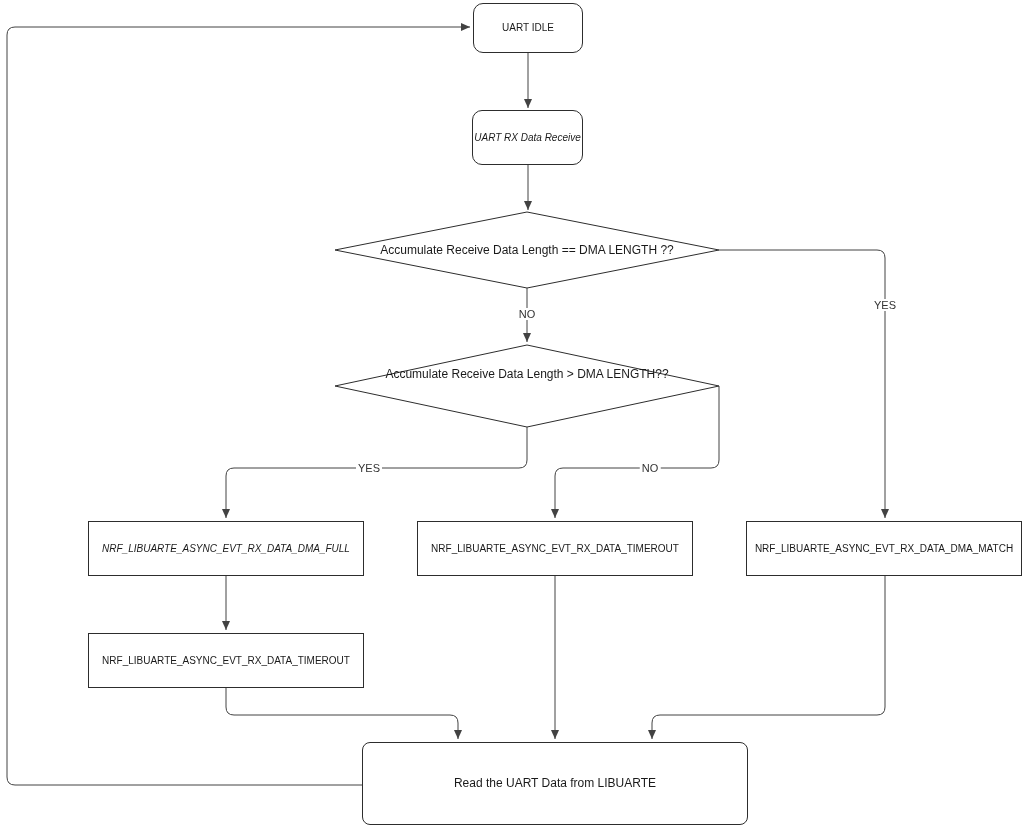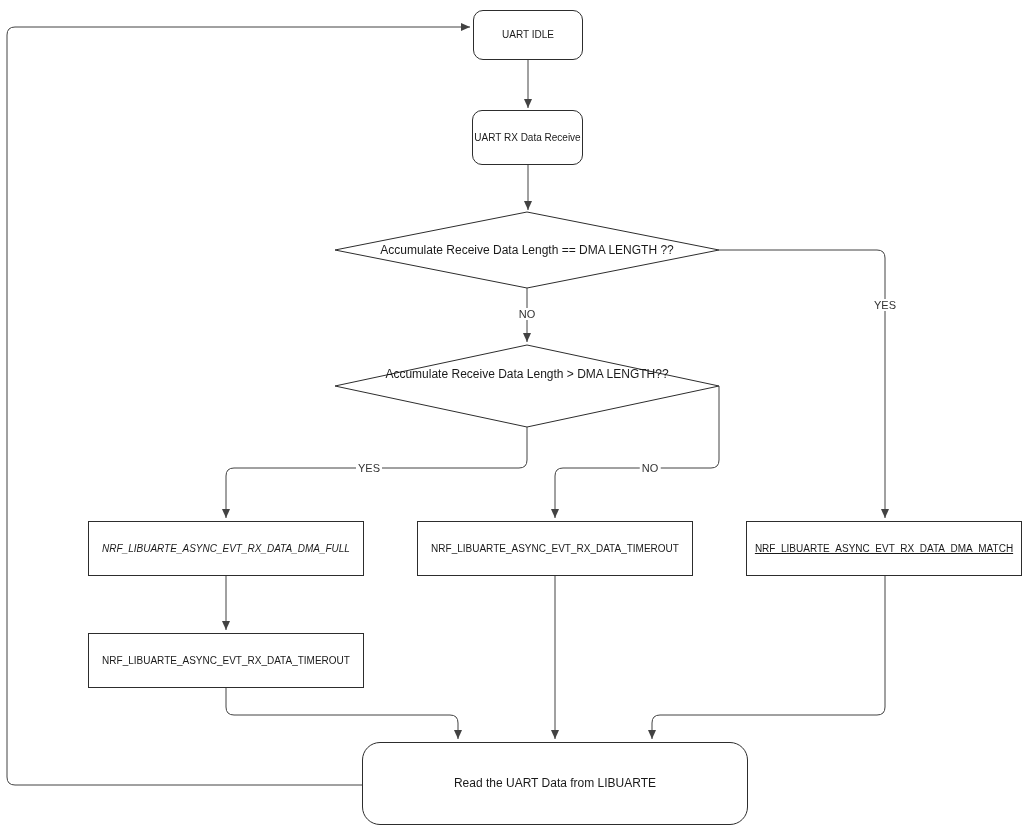--- a/index.html
+++ b/index.html
@@ -40,21 +40,21 @@
     justify-content: center;
     text-align: center;
     font-size: 10px;
     color: #1a1a1a;
     line-height: 1.2;
   }
   .node.rounded {
     border-radius: 10px;
   }
   .node.terminator {
-    border-radius: 18px;
+    border-radius: 8px;
     font-size: 12px;
   }
   .diamond-label {
     position: absolute;
     transform: translate(-50%, -50%);
     font-size: 12px;
     color: #1a1a1a;
     white-space: nowrap;
     text-align: center;
   }
@@ -99,37 +99,37 @@
     <path class="edge" d="M 226 688 L 226 707 Q 226 715 234 715 L 450 715 Q 458 715 458 723 L 458 739" marker-end="url(#arrow)"></path>
 
     <path class="edge" d="M 555 576 L 555 739" marker-end="url(#arrow)"></path>
 
     <path class="edge" d="M 885 576 L 885 707 Q 885 715 877 715 L 660 715 Q 652 715 652 723 L 652 739" marker-end="url(#arrow)"></path>
 
     <polygon class="diamond" points="335,250 527,212 719,250 527,288"></polygon>
     <polygon class="diamond" points="335,386 527,345 719,386 527,427"></polygon>
   </svg>
 
-  <div class="node rounded" style="left:473px; top:10px; width:110px; height:50px;">
+  <div class="node rounded" style="left:473px; top:3px; width:110px; height:50px;">
     <span>UART IDLE</span>
   </div>
 
-  <div class="node rounded" style="left:472px; top:110px; width:111px; height:55px;">
+  <div class="node rounded" style="left:472px; top:110px; width:111px; height:55px;font-style:italic;">
     <span>UART RX Data Receive</span>
   </div>
 
   <div class="node" style="left:88px; top:521px; width:276px; height:55px;font-style:italic;">
     <span>NRF_LIBUARTE_ASYNC_EVT_RX_DATA_DMA_FULL</span>
   </div>
 
   <div class="node" style="left:417px; top:521px; width:276px; height:55px;">
     <span>NRF_LIBUARTE_ASYNC_EVT_RX_DATA_TIMEROUT</span>
   </div>
 
-  <div class="node" style="left:746px; top:521px; width:276px; height:55px;text-decoration:underline;">
+  <div class="node" style="left:746px; top:521px; width:276px; height:55px;">
     <span>NRF_LIBUARTE_ASYNC_EVT_RX_DATA_DMA_MATCH</span>
   </div>
 
   <div class="node" style="left:88px; top:633px; width:276px; height:55px;">
     <span>NRF_LIBUARTE_ASYNC_EVT_RX_DATA_TIMEROUT</span>
   </div>
 
   <div class="node terminator" style="left:362px; top:742px; width:386px; height:83px;">
     <span>Read the UART Data from LIBUARTE</span>
   </div>

